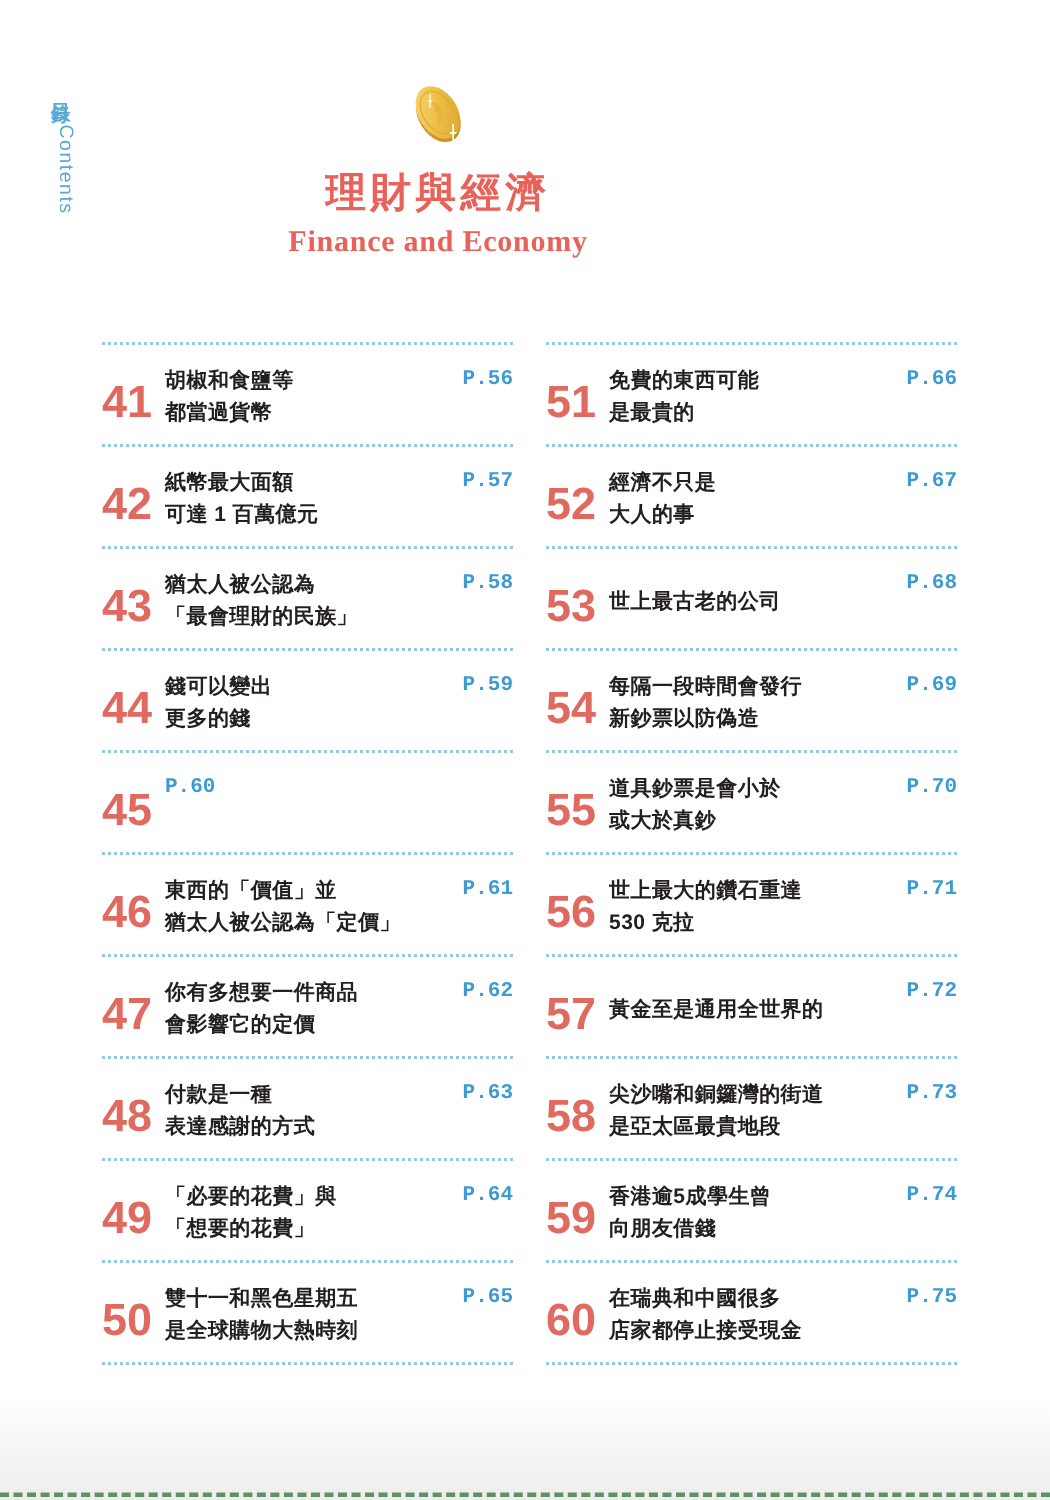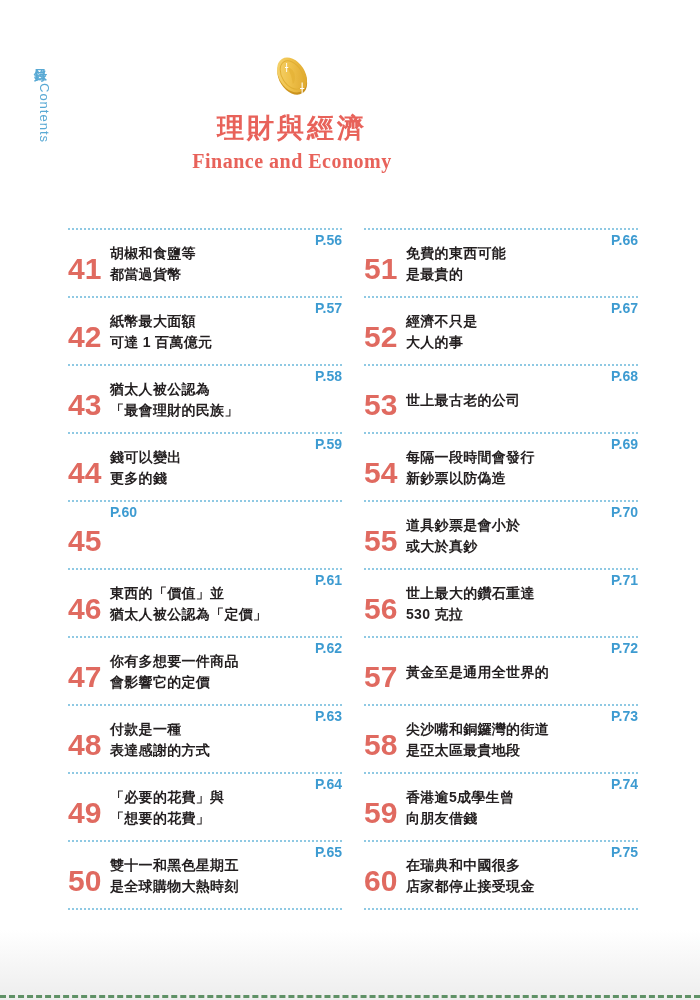--- a/index.html
+++ b/index.html
@@ -123,21 +123,22 @@
     padding-right: 4px;
   }
   .ttl .l2 { display: block; }
   .pg {
     flex: 0 0 auto;
     color: #3d9bd1;
     font-size: 14px;
     font-weight: 700;
     white-space: nowrap;
     align-self: flex-start;
-    font-family: Liberation Sans, sans-serif;
+    margin-top: 13px;
+    font-family: Liberation Mono, monospace;
   }
 
   
   .bottom-fade {
     position: absolute;
     left: 0;
     bottom: 0;
     width: 700px;
     height: 70px;
     background: linear-gradient(to bottom, rgba(255,255,255,0) 0%, rgba(236,236,236,0.95) 100%);

